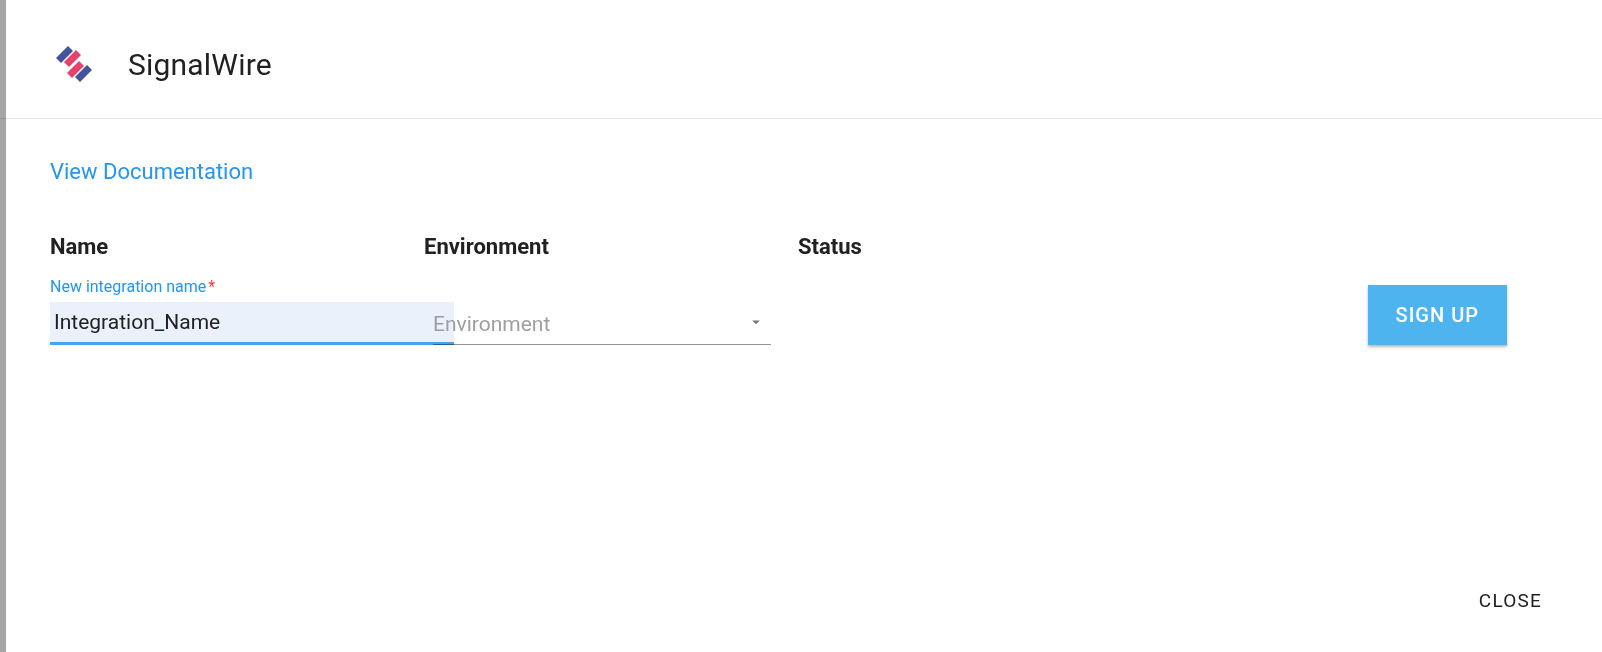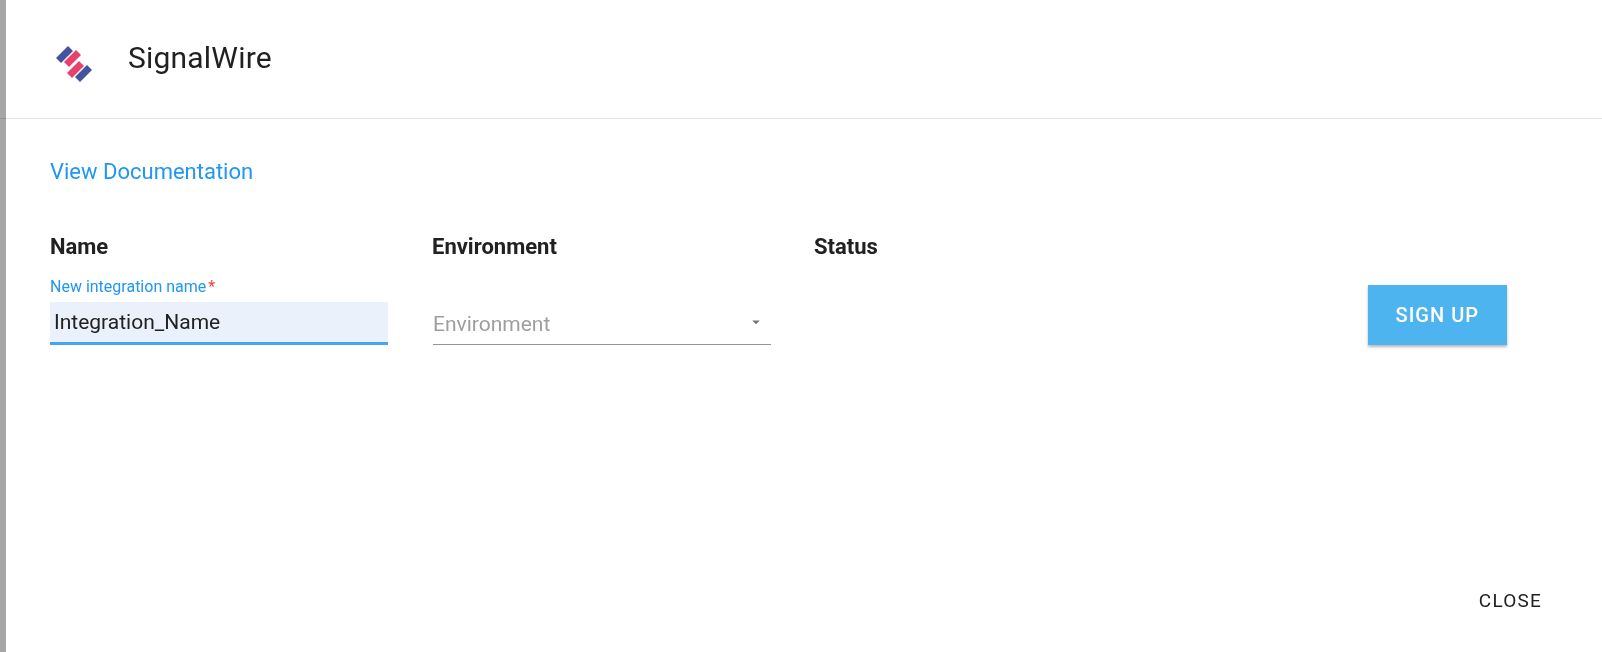--- a/index.html
+++ b/index.html
@@ -22,20 +22,21 @@
       top: 0;
       bottom: 0;
       width: 6px;
       background: rgba(0, 0, 0, 0.35);
     }
     
     .header {
       padding: 40px 50px 30px 50px;
       border-bottom: 1px solid #e5e5e5;
       display: flex;
+      align-items: center;
       gap: 30px;
     }
     
     .logo-wrap {
       width: 48px;
       height: 48px;
       display: flex;
       align-items: center;
       justify-content: center;
     }
@@ -63,21 +64,21 @@
       font-weight: 400;
     }
     
     .form-grid {
       margin-top: 50px;
     }
     
     .headers-row {
       display: grid;
       grid-template-columns: 370px 370px 370px 1fr;
-      column-gap: 12px;
+      column-gap: 4px;
     }
     
     .form-row {
       display: grid;
       grid-template-columns: 370px 370px 370px 1fr;
       align-items: end;
       column-gap: 13px;
     }
     
     .col-header {
@@ -97,21 +98,21 @@
       margin-bottom: 6px;
       display: block;
     }
     
     .floating-label .req {
       color: #f44336;
       margin-left: 2px;
     }
     
     .text-input {
-      width: 338px;
+      width: 404px;
       font-size: 21px;
       font-family: inherit;
       padding: 8px 4px;
       border: none;
       border-bottom: 3px solid #42a5f5;
       background: #eaf1fb;
       color: #212121;
       outline: none;
     }
     

